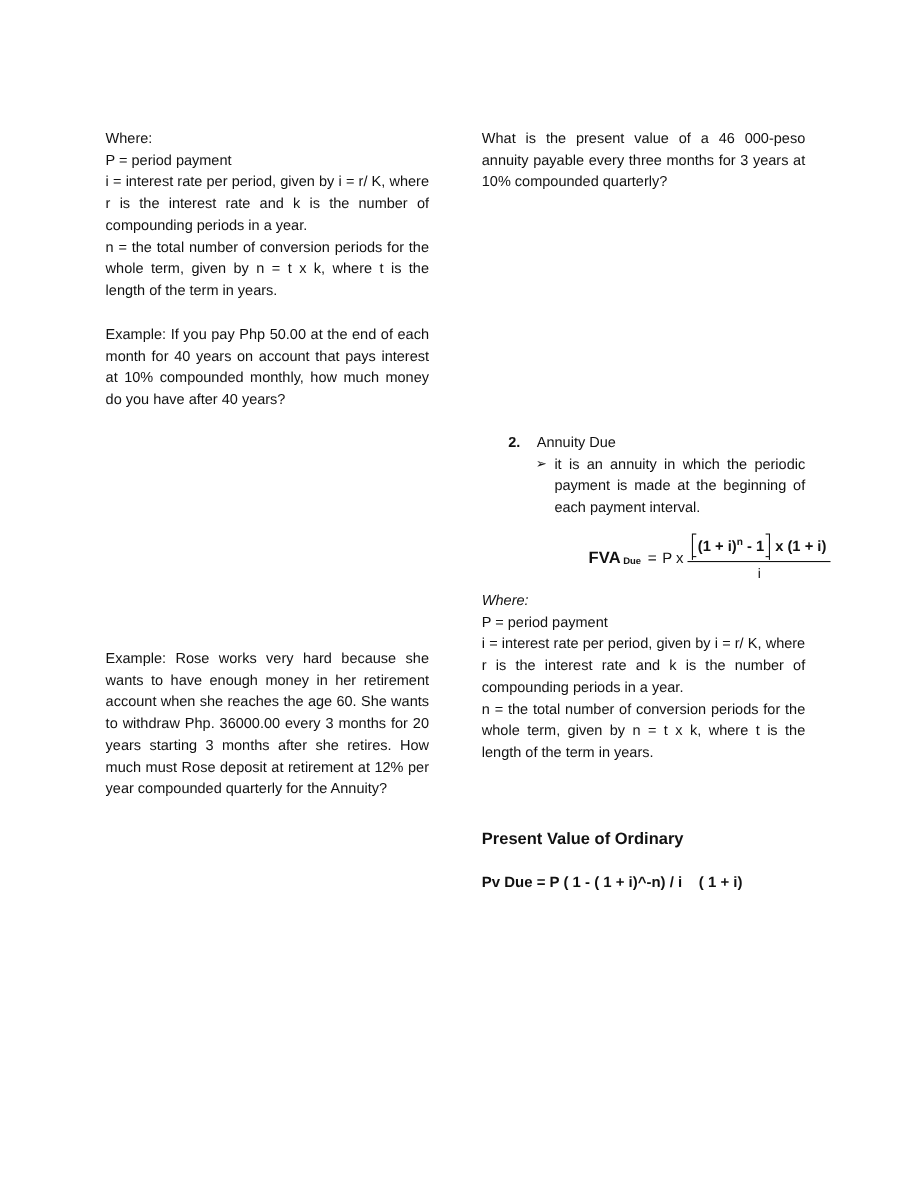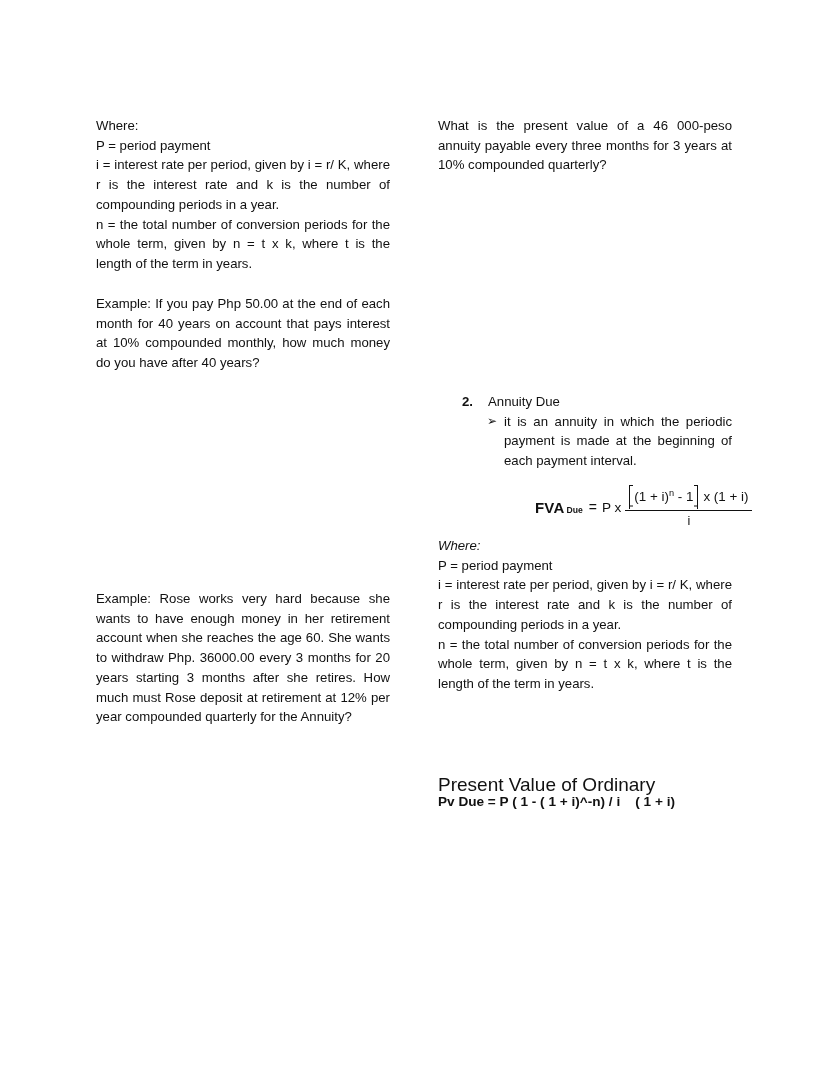--- a/index.html
+++ b/index.html
@@ -124,20 +124,21 @@
     align-items: stretch;
     text-align: center;
   }
   .frac-num {
     padding: 0 4px 1px 4px;
     white-space: nowrap;
     font-size: 13.4px;
     display: flex;
     align-items: center;
     justify-content: center;
+    font-weight: bold;
   }
   .frac-bar {
     border-top: 1.3px solid #111111;
     height: 0;
   }
   .frac-den {
     padding-top: 1px;
     font-size: 12.6px;
   }
   .brk {
@@ -166,25 +167,25 @@
   }
   .mulpart { padding-left: 5px; }
 
   
   #where-right { top: 536px; left: 0; width: 294px; }
   .ital { font-style: italic; }
 
   
   #pv-heading {
     position: absolute;
-    top: 775px;
+    top: 753px;
     left: 0;
     width: 294px;
-    font-weight: normal;
-    font-size: 19px;
+    font-weight: bold;
+    font-size: 15px;
   }
   #pv-formula {
     position: absolute;
     top: 792px;
     left: 0;
     width: 330px;
     font-weight: bold;
     font-size: 13.6px;
     white-space: pre;
   }

